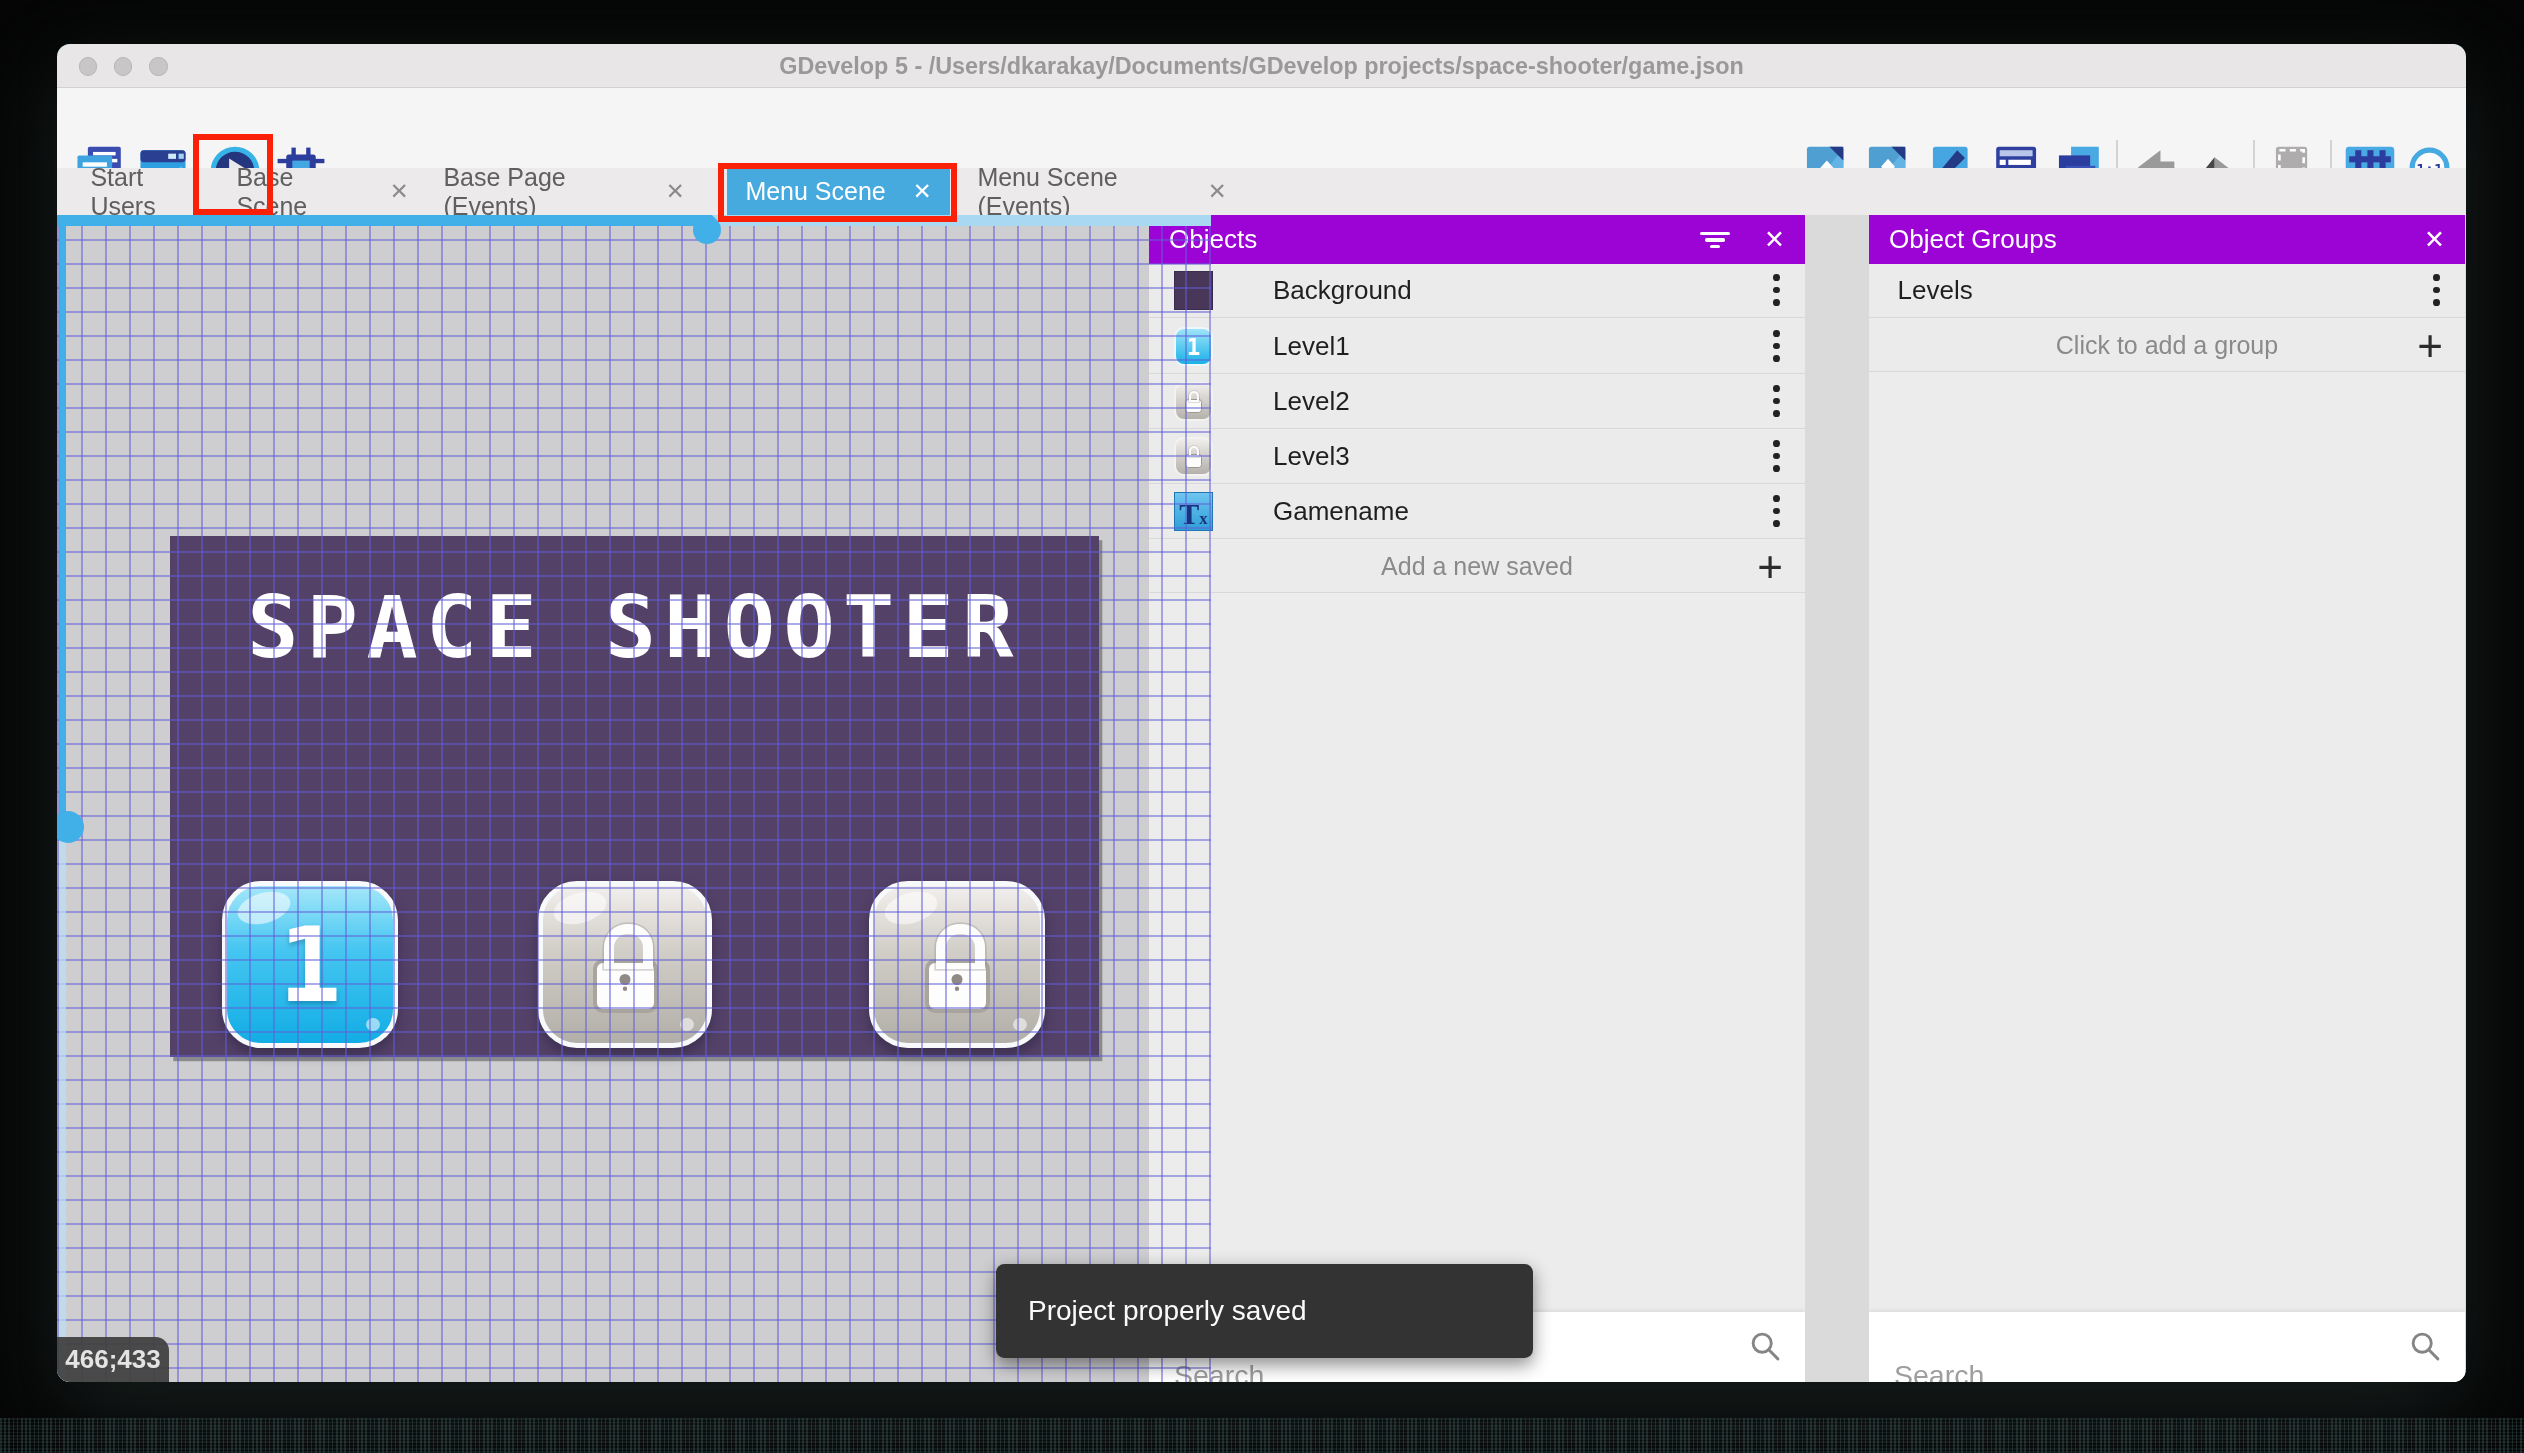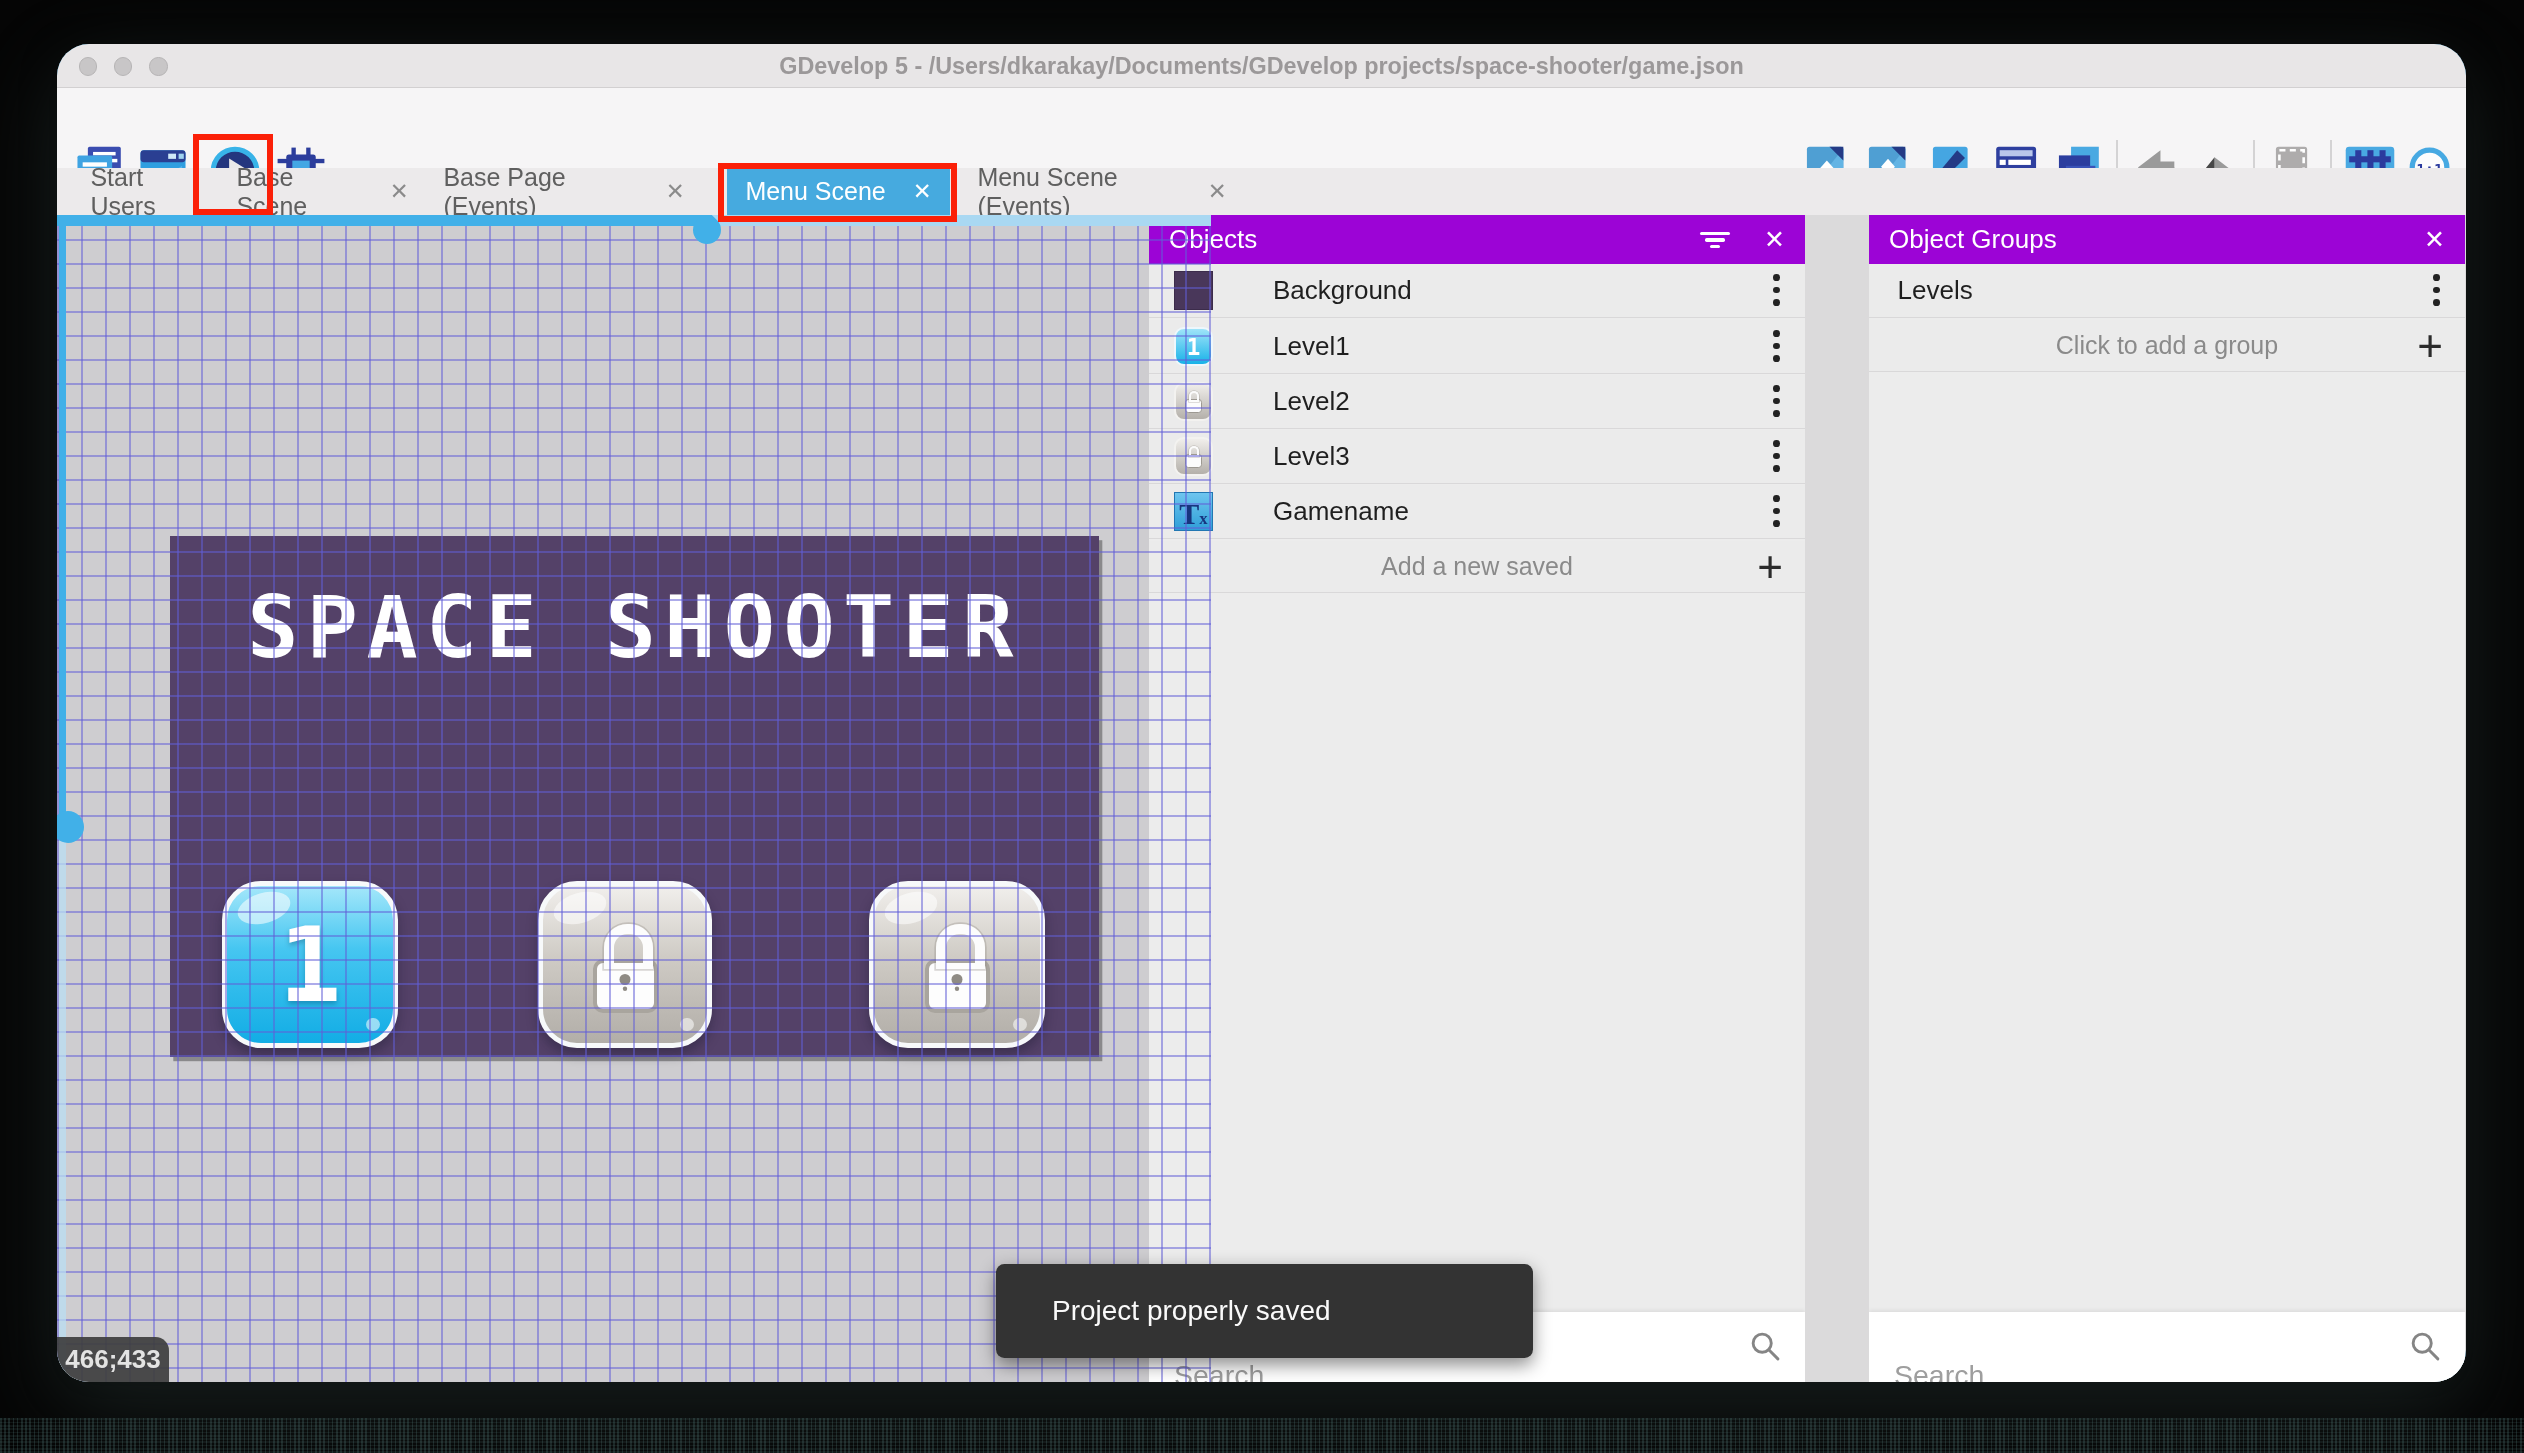--- a/index.html
+++ b/index.html
@@ -4,21 +4,21 @@
 <style>
   * { margin:0; padding:0; box-sizing:border-box; }
   html,body { width:2525px; height:1453px; background:#030303; overflow:hidden;
               font-family:"Liberation Sans", sans-serif; }
   .stage { position:relative; width:2525px; height:1453px; background:#050505; }
   .bottom-noise { position:absolute; left:0; bottom:0; width:100%; height:35px;
     background:repeating-linear-gradient(90deg, rgba(96,142,140,.22) 0 1.7px, transparent 1.7px 4.2px),
                repeating-linear-gradient(0deg, rgba(96,142,140,.12) 0 1.7px, transparent 1.7px 3.3px); }
 
   .window { position:absolute; left:57px; top:44px; width:2409px; height:1338px;
-    background:#0369a1; border-radius:32px; overflow:hidden;
+    background:#0369a1; border-radius:13px; overflow:hidden;
     box-shadow:0 25px 92px rgba(125,170,168,.18), 0 8.4px 33px rgba(0,0,0,.65); }
 
   
   .titlebar { position:absolute; left:0; top:0; width:100%; height:44px;
     background:#e8e6e7; border-bottom:0.8px solid #d2d0d1; }
   .traffic { position:absolute; left:22px; top:13.4px; display:flex; gap:16.7px; }
   .tl { width:18.4px; height:18.4px; border-radius:50%; background:#c8c6c7; border:0.8px solid #b6b4b5; }
   .title { position:absolute; left:0; top:0; width:100%; height:44px; line-height:44px;
     text-align:center; color:#9b9899; font-size:23.4px; font-weight:bold; }
 
@@ -153,21 +153,21 @@
   .mag { position:absolute; right:23.4px; top:18.4px; width:33px; height:33px; cursor:pointer; }
 
   
   .objects .r0{top:49px;} .objects .r1{top:105px;} .objects .r2{top:160px;}
   .objects .r3{top:215px;} .objects .r4{top:270px;} .objects .addrow{top:326px;}
   .groups .r0{top:49px;} .groups .addrow{top:105px;}
 
   
   .toast { position:absolute; left:939px; top:1220px; width:537px; height:94px;
     background:#333333; border-radius:8.4px; box-shadow:0 6.7px 18.4px rgba(0,0,0,.45);
-    display:flex; align-items:center; z-index:70;padding-left:24px; }
+    display:flex; align-items:center; z-index:70; }
   .toast span { color:#fafafa; font-size:28px; margin-left:32px; }
 </style>
 </head>
 <body>
 
 <div class="stage">
   <div class="window">
 
     <div class="titlebar">
       <div class="traffic">

